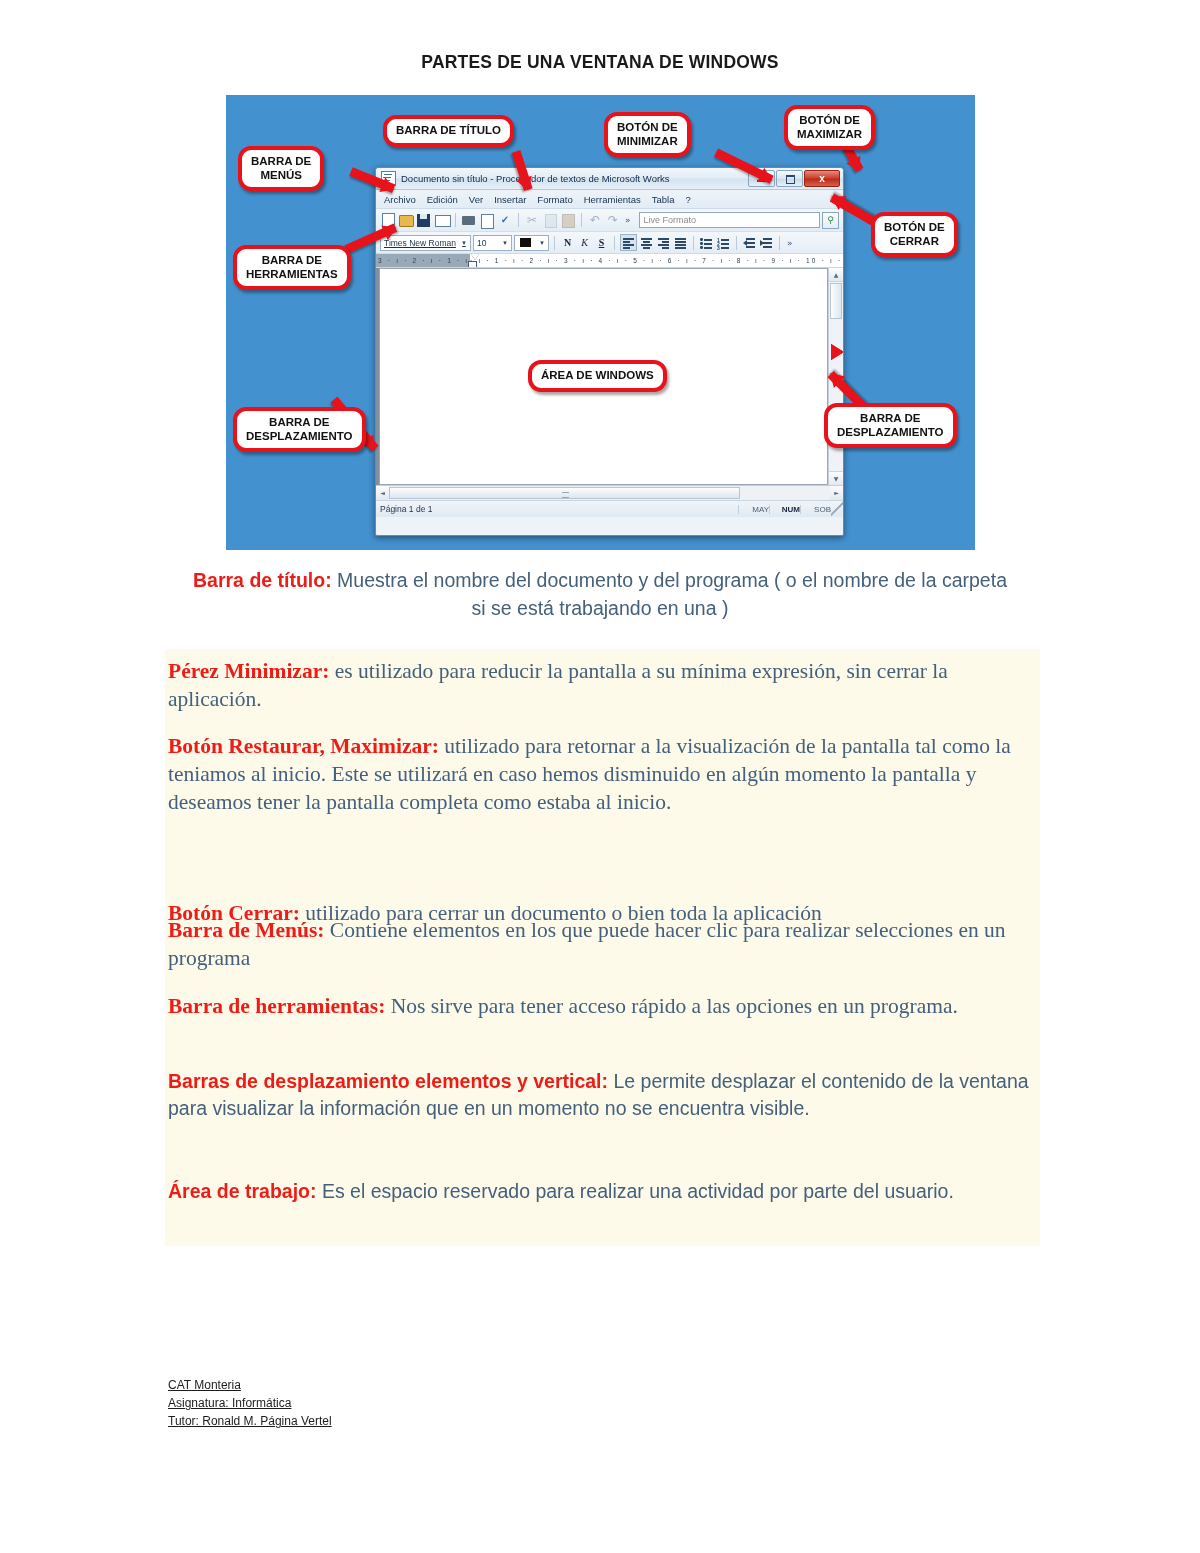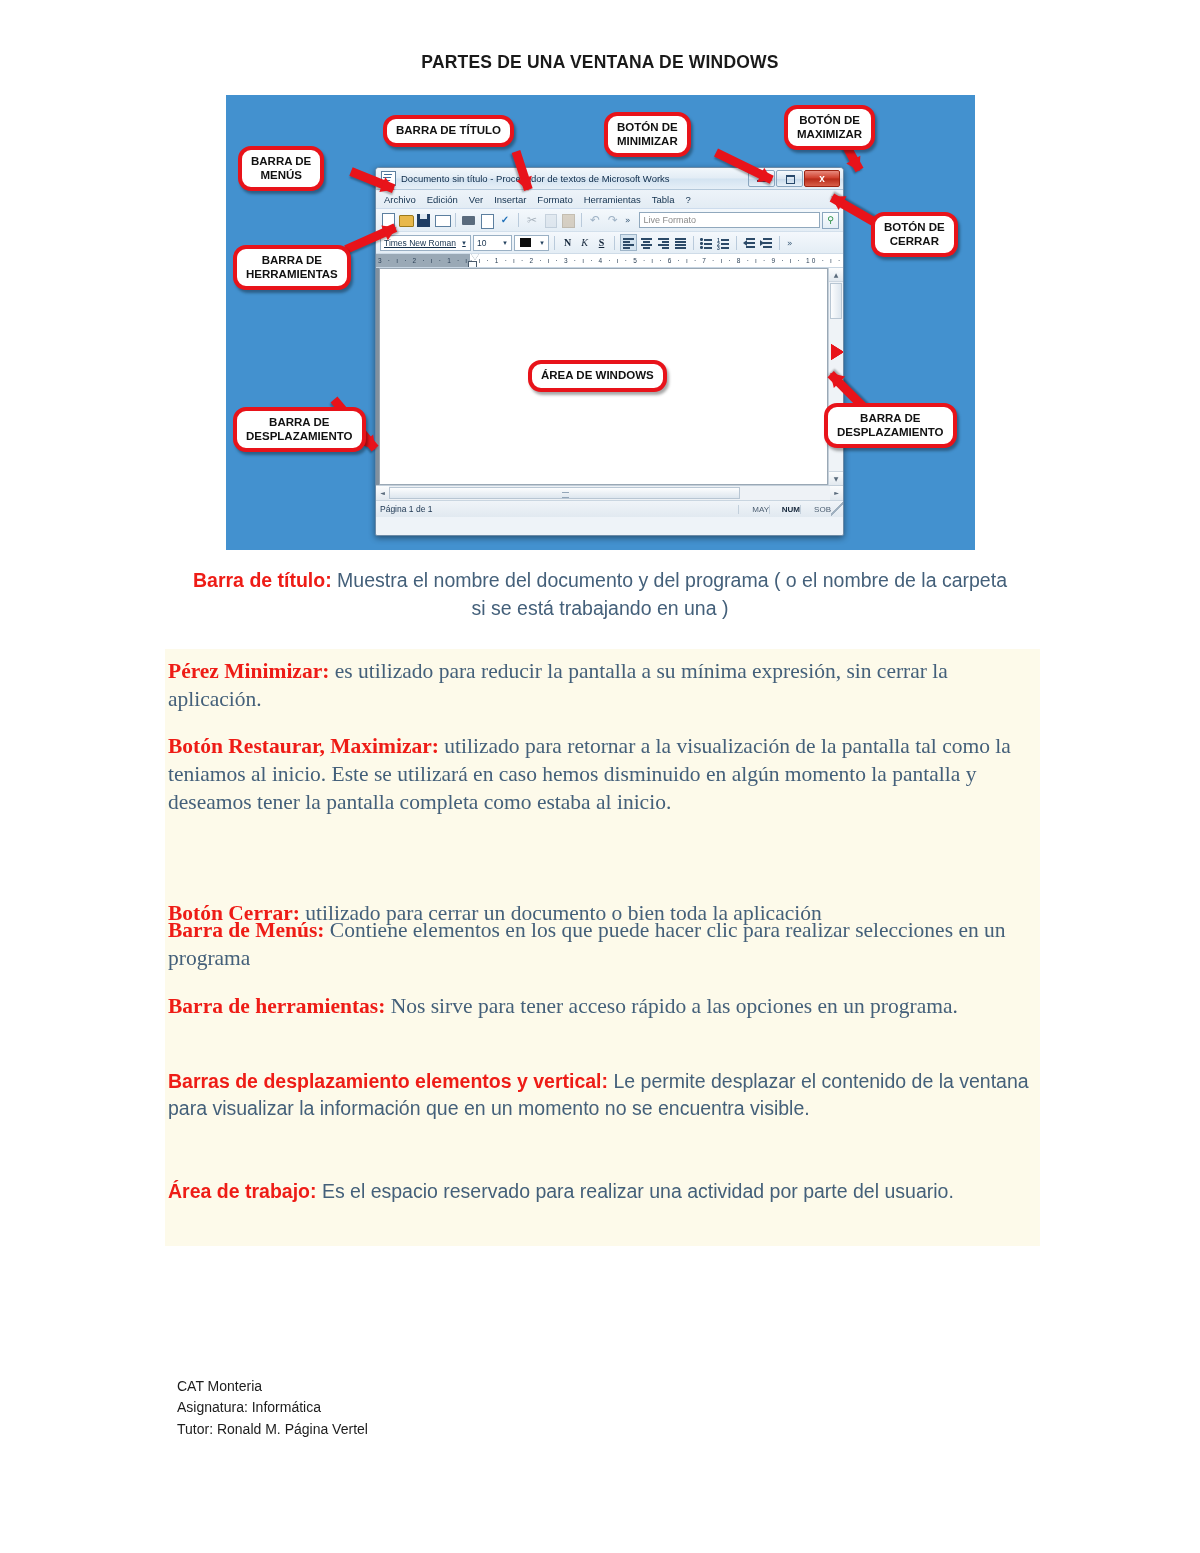--- a/index.html
+++ b/index.html
@@ -503,26 +503,27 @@
   }
   .sans {
     font-family: "Liberation Sans", sans-serif;
     font-size: 19.5px;
     line-height: 1.4;
   }
 
   
   .footer {
     position: absolute;
-    left: 177px;
+    left: 168px;
     top: 1376px;
     font-family: "Liberation Sans", sans-serif;
-    font-size: 14px;
+    font-size: 12px;
     color: #1c1c1c;
     line-height: 1.52;
+    text-decoration: underline;
   }
 </style>
 </head>
 <body>
 
 <div class="page-title">PARTES DE UNA VENTANA DE WINDOWS</div>
 
 <div class="figure">
 
   <div class="arrow" style="left:290px; top:52px; width:40px; height:9px; transform:rotate(72deg);"></div>

